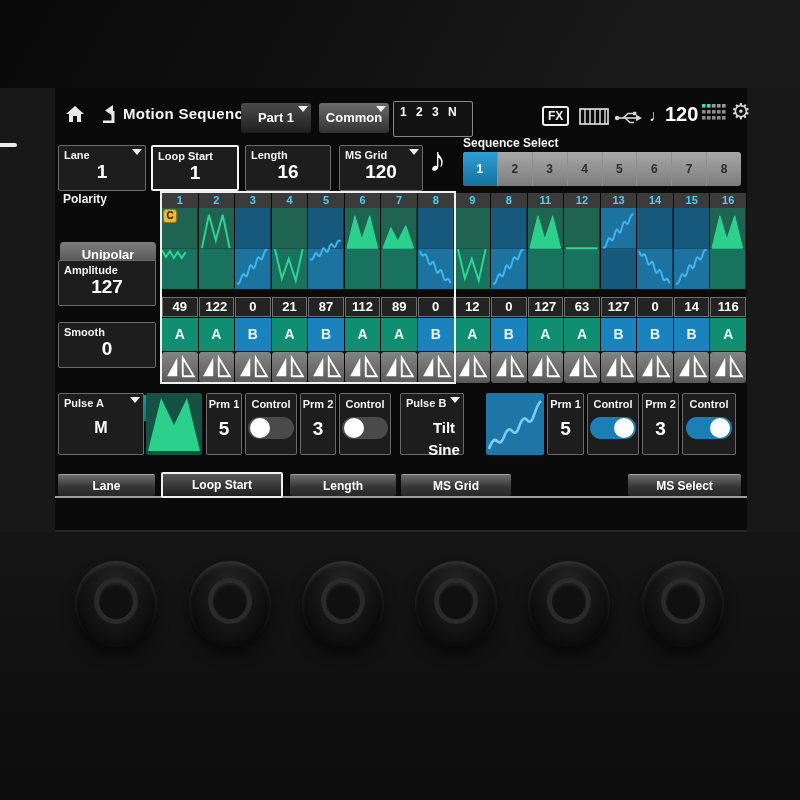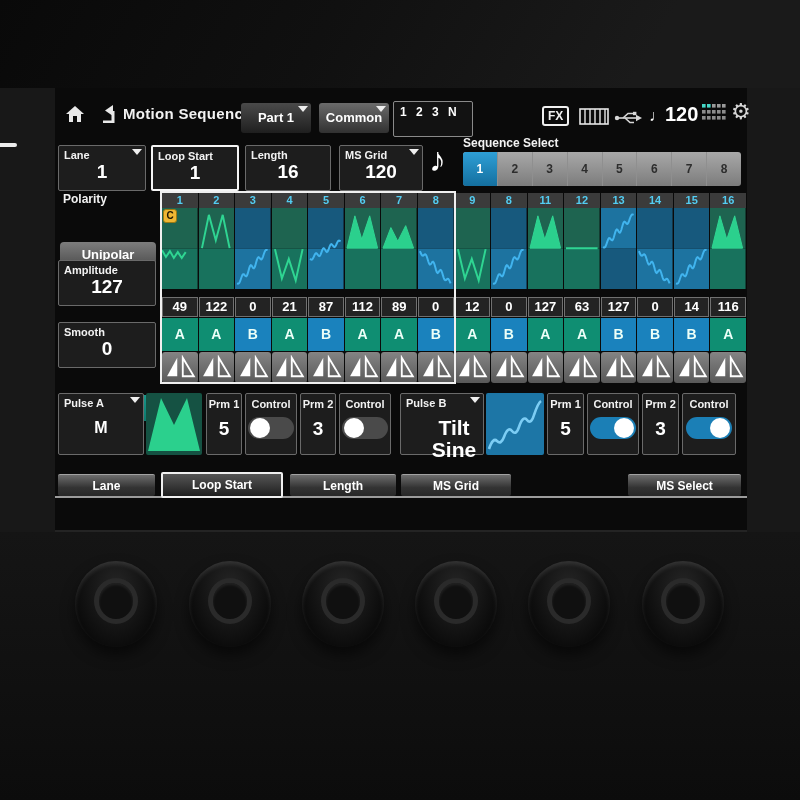--- a/index.html
+++ b/index.html
@@ -465,24 +465,24 @@
     <span class="lbl">Prm 2</span>
     <div class="val" style="margin-top:8px;">3</div>
   </div>
   <div class="pbox center" style="left:284px;top:305px;width:52px;height:62px;">
     <span class="lbl">Control</span>
     <div class="toggle">
         <span class="dot"></span>
       </div>
   </div>
 
-  <div class="pbox" style="left:345px;top:305px;width:84px;height:62px;">
+  <div class="pbox" style="left:345px;top:305px;width:64px;height:62px;">
     <span class="lbl">Pulse B</span>
       <i class="caret"></i>
-    <div class="val" style="margin-top:8px;font-size:21px;margin-left:24px;">Tilt Sine</div>
+    <div class="val" style="margin-top:8px;font-size:15px;margin-left:24px;">Tilt Sine</div>
   </div>
   <div class="preview" style="left:431px;width:58px;">
     <svg width="58" height="62" viewBox="0 0 58 62" preserveAspectRatio="none">
       <rect x="0" y="0" width="58" height="62" fill="#1d76a6"></rect>
       <path d="M3 56 Q7 44 11 48 Q15 52 18 44 Q22 33 26 38 Q30 43 33 34 Q37 22 41 27 Q45 32 48 22 Q52 10 55 8" fill="none" stroke="#7ccdf4" stroke-width="2.6"></path>
     </svg>
   </div>
   <div class="pbox center" style="left:492px;top:305px;width:37px;height:62px;">
     <span class="lbl">Prm 1</span>
     <div class="val" style="margin-top:8px;">5</div>

